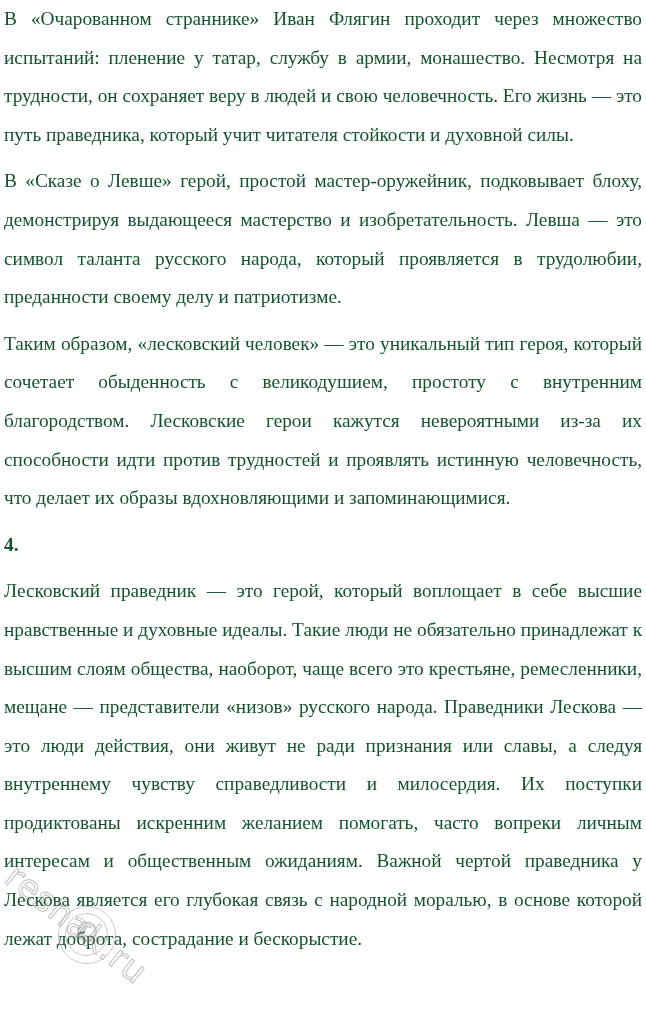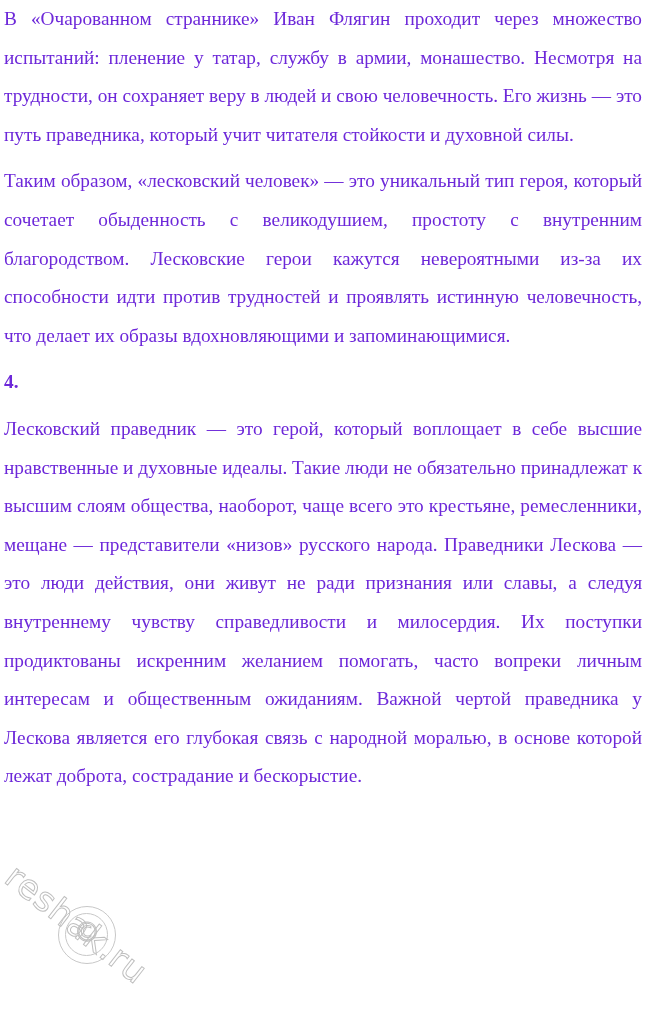--- a/index.html
+++ b/index.html
@@ -14,21 +14,21 @@
       position: relative;
     }
     .doc {
       position: absolute;
       left: 4px;
       top: 0;
       width: 638px;
       font-family: "Liberation Serif", serif;
       font-size: 19.3px;
       line-height: 38.6px;
-      color: #6d28d9;
+      color: #14532d;
     }
     .para {
       margin: 0 0 8px 0;
       text-align: justify;
       text-align-last: left;
     }
     .section-number {
       font-weight: bold;
       margin: 0 0 8px 0;
     }
@@ -83,20 +83,21 @@
       font-size: 26px;
       color: transparent;
       -webkit-text-stroke: 1px #8a8a8a;
     }
   </style>
 </head>
 <body>
 
 <div class="doc">
   <p class="para">В «Очарованном страннике» Иван Флягин проходит через множество испытаний: пленение у татар, службу в армии, монашество. Несмотря на трудности, он сохраняет веру в людей и свою человечность. Его жизнь — это путь праведника, который учит читателя стойкости и духовной силы.</p>
+  <p class="para">В «Сказе о Левше» герой, простой мастер-оружейник, подковывает блоху, демонстрируя выдающееся мастерство и изобретательность. Левша — это символ таланта русского народа, который проявляется в трудолюбии, преданности своему делу и патриотизме.</p>
   <p class="para">Таким образом, «лесковский человек» — это уникальный тип героя, который сочетает обыденность с великодушием, простоту с внутренним благородством. Лесковские герои кажутся невероятными из-за их способности идти против трудностей и проявлять истинную человечность, что делает их образы вдохновляющими и запоминающимися.</p>
   <p class="section-number">4.</p>
   <p class="para">Лесковский праведник — это герой, который воплощает в себе высшие нравственные и духовные идеалы. Такие люди не обязательно принадлежат к высшим слоям общества, наоборот, чаще всего это крестьяне, ремесленники, мещане — представители «низов» русского народа. Праведники Лескова — это люди действия, они живут не ради признания или славы, а следуя внутреннему чувству справедливости и милосердия. Их поступки продиктованы искренним желанием помогать, часто вопреки личным интересам и общественным ожиданиям. Важной чертой праведника у Лескова является его глубокая связь с народной моралью, в основе которой лежат доброта, сострадание и бескорыстие.</p>
 </div>
 
 <div class="watermark">
   <div class="watermark-text">reshak.ru</div>
   <div class="watermark-copy">
     <span>©</span>
   </div>

